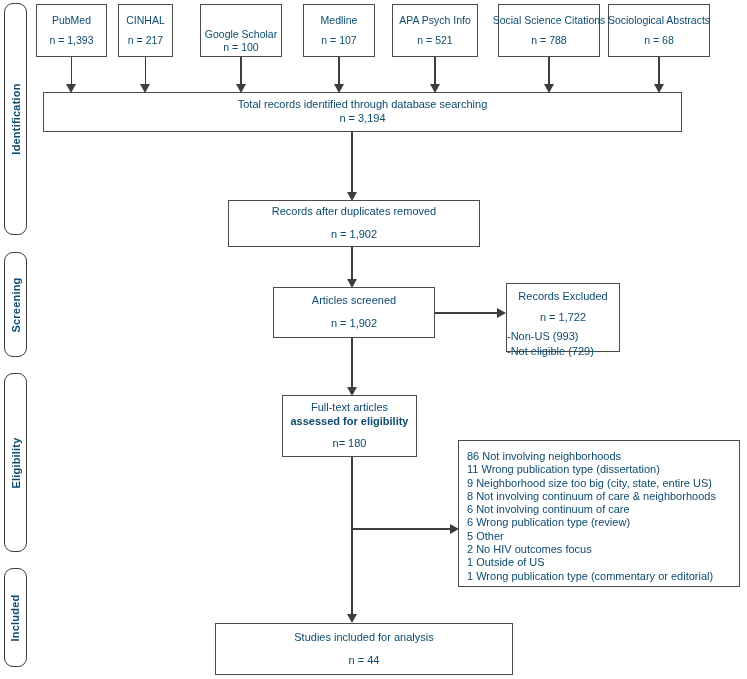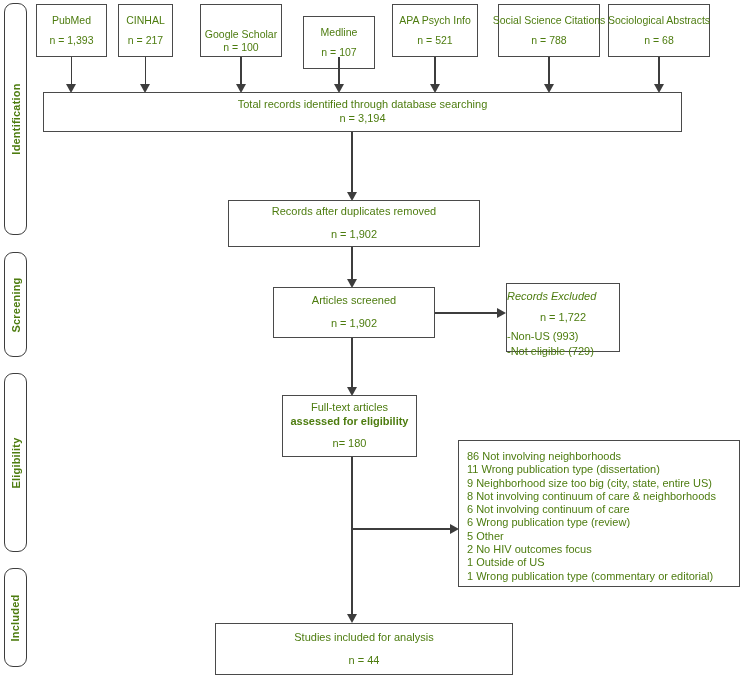--- a/index.html
+++ b/index.html
@@ -1,21 +1,21 @@
 <!DOCTYPE html>
 <html><head>
 <meta charset="utf-8">
 <style>
   html, body { margin:0; padding:0; background:#ffffff; }
   .canvas {
     position:relative;
     width:747px; height:679px;
     background:#ffffff;
     font-family:"Liberation Sans","DejaVu Sans",sans-serif;
-    color:#4d7c0f;
+    color:#0c4a6e;
     overflow:hidden;
   }
   .box {
     position:absolute;
     border:1.5px solid #4a4a4a;
     background:#ffffff;
     box-sizing:border-box;
     display:flex; flex-direction:column;
     align-items:center; justify-content:center;
     text-align:center;
@@ -41,21 +41,21 @@
     position:absolute; width:0; height:0;
     border-left:5px solid transparent; border-right:5px solid transparent;
     border-top:9px solid #3d3d3d;
   }
   .ah-right {
     position:absolute; width:0; height:0;
     border-top:5px solid transparent; border-bottom:5px solid transparent;
     border-left:9px solid #3d3d3d;
   }
   .excl { justify-content:flex-start; padding-top:6px; align-items:stretch; }
-  .excl .t { text-align:left;font-style:italic; }
+  .excl .t { text-align:center; }
   .excl .count { text-align:center; margin:7px 0 4px 0; }
   .excl .item { text-align:left; margin-left:0px; line-height:1.45; }
   .reasons {
     align-items:flex-start; justify-content:flex-start;
     text-align:right; padding:9px 6px 6px 8px;
     line-height:13.3px; font-size:11px;
   }
   .ft .l2 { margin-top:0px;font-weight:bold; }
   .ft .count { margin-top:9px; }
 </style>
@@ -82,21 +82,21 @@
     <div class="l">n = 1,393</div>
   </div>
   <div class="box src" style="left:118px; top:4px; width:55px; height:53px;">
     <div class="l">CINHAL</div>
     <div class="l">n = 217</div>
   </div>
   <div class="box src" style="left:200px; top:4px; width:82px; height:53px;justify-content:flex-end;">
     <div class="l">Google Scholar</div>
     <div class="l">n = 100</div>
   </div>
-  <div class="box src" style="left:303px; top:16px; width:72px; height:53px;">
+  <div class="box src" style="left:303px; top:4px; width:72px; height:53px;">
     <div class="l">Medline</div>
     <div class="l">n = 107</div>
   </div>
   <div class="box src" style="left:392px; top:4px; width:86px; height:53px;">
     <div class="l">APA Psych Info</div>
     <div class="l">n = 521</div>
   </div>
   <div class="box src" style="left:498px; top:4px; width:102px; height:53px;">
     <div class="l">Social Science Citations</div>
     <div class="l">n = 788</div>

